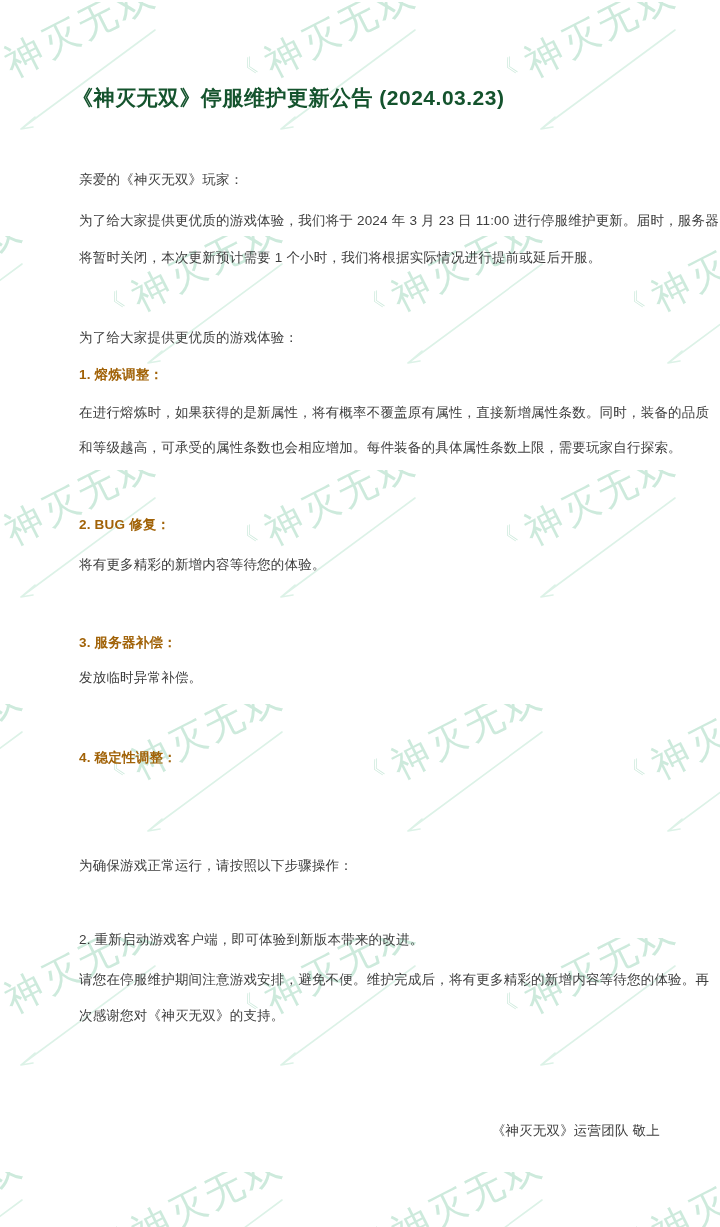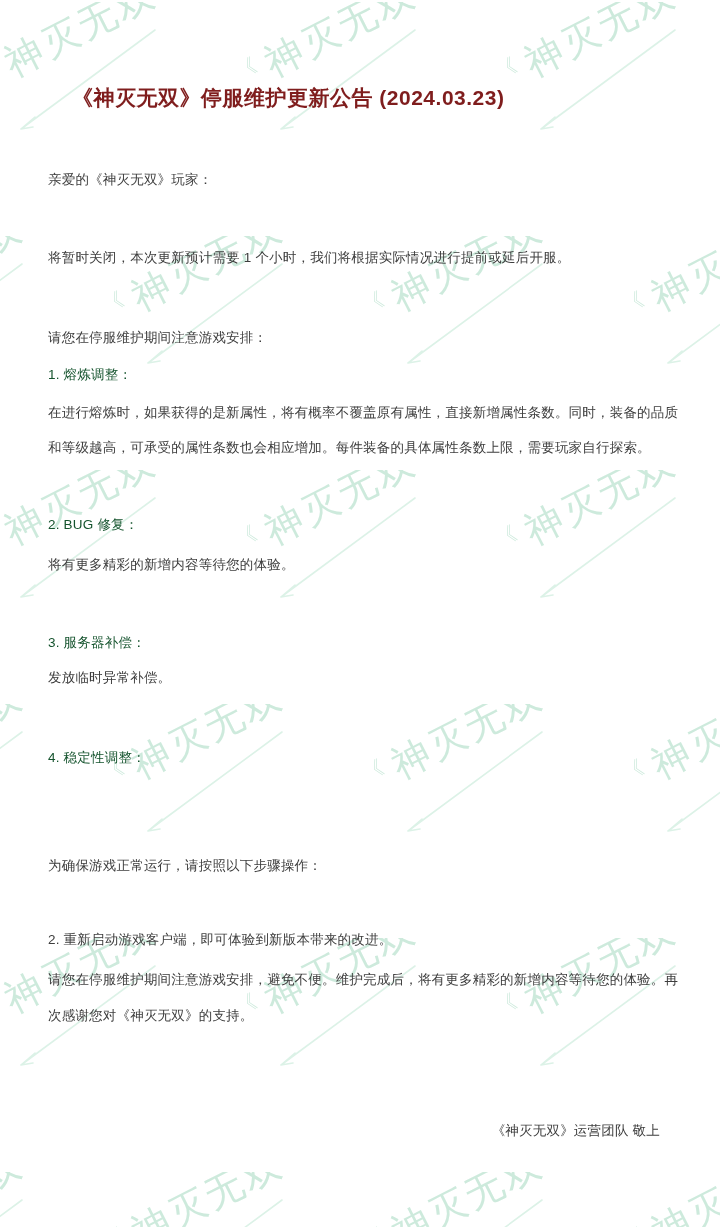--- a/index.html
+++ b/index.html
@@ -18,37 +18,37 @@
     pointer-events: none;
   }
   .wm { position: absolute; }
   .title {
     position: absolute;
     left: 72px;
     top: 84px;
     margin: 0;
     font-size: 21px;
     font-weight: bold;
-    color: #7f1d1d;
+    color: #14532d;
     letter-spacing: 0.5px;
     white-space: nowrap;
   }
   .ln {
     position: absolute;
-    left: 48px;
+    left: 79px;
     font-size: 13.5px;
     line-height: 19px;
     color: #3d3d3d;
     white-space: nowrap;
     letter-spacing: 0.2px;
     text-align: right;
   }
   .bold {
-    font-weight: normal;
-    color: #14532d;
+    font-weight: bold;
+    color: #a16207;
   }
   .sig {
     left: auto;
     right: 60px;
     text-align: center;
   }
 </style>
 </head>
 <body>
 
@@ -201,23 +201,24 @@
           <text x="0" y="0" font-size="38" letter-spacing="3">神灭无双</text>
         </g>
         <path d="M182 28 L48 127 M48 127 L62 115 M48 127 L60 125" stroke="#dcf2e7" stroke-width="1.6" fill="none" stroke-linecap="round"></path>
       </svg>
     </div>
 
   <h1 class="title">《神灭无双》停服维护更新公告 (2024.03.23)</h1>
 
   <div class="ln" style="top:170px">亲爱的《神灭无双》玩家：</div>
 
+  <div class="ln" style="top:211px">为了给大家提供更优质的游戏体验，我们将于 2024 年 3 月 23 日 11:00 进行停服维护更新。届时，服务器</div>
   <div class="ln" style="top:248px">将暂时关闭，本次更新预计需要 1 个小时，我们将根据实际情况进行提前或延后开服。</div>
 
-  <div class="ln" style="top:328px">请您在停服维护期间注意游戏安排：</div>
+  <div class="ln" style="top:328px">为了给大家提供更优质的游戏体验：</div>
 
   <div class="ln bold" style="top:365px">1. 熔炼调整：</div>
   <div class="ln" style="top:403px">在进行熔炼时，如果获得的是新属性，将有概率不覆盖原有属性，直接新增属性条数。同时，装备的品质</div>
   <div class="ln" style="top:438px">和等级越高，可承受的属性条数也会相应增加。每件装备的具体属性条数上限，需要玩家自行探索。</div>
 
   <div class="ln bold" style="top:515px">2. BUG 修复：</div>
   <div class="ln" style="top:555px">将有更多精彩的新增内容等待您的体验。</div>
 
   <div class="ln bold" style="top:633px">3. 服务器补偿：</div>
   <div class="ln" style="top:668px">发放临时异常补偿。</div>

